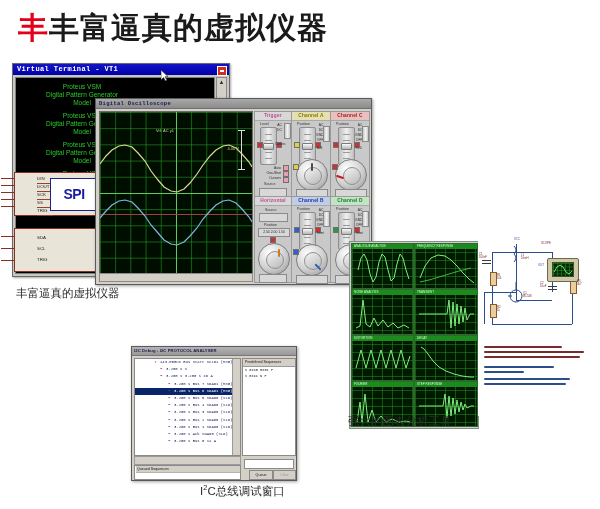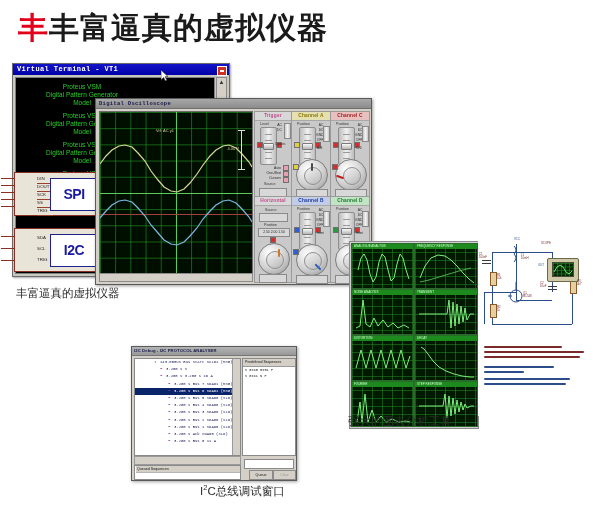--- a/index.html
+++ b/index.html
@@ -189,21 +189,20 @@
 
 <div class="abs comp-box" id="i2c-box">
   <div class="pin-names sparse">
     <span>SDA</span>
     <span>SCL</span>
     <span>TRIG</span>
   </div>
   <div class="pin-wire" style="top:7px"></div>
   <div class="pin-wire" style="top:19px"></div>
   <div class="pin-wire" style="top:31px"></div>
-  <div class="comp-label">I2C</div>
 </div>
 
 <div class="abs" id="osc-window">
   <div id="osc-titlebar">
     <div id="osc-title">Digital Oscilloscope</div>
   </div>
 
   <div id="osc-screen">
     <div class="osc-grid"></div>
     <div class="osc-axis-v"></div>

